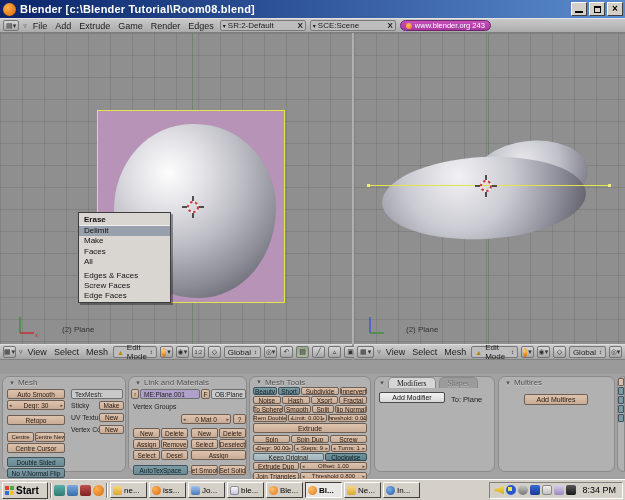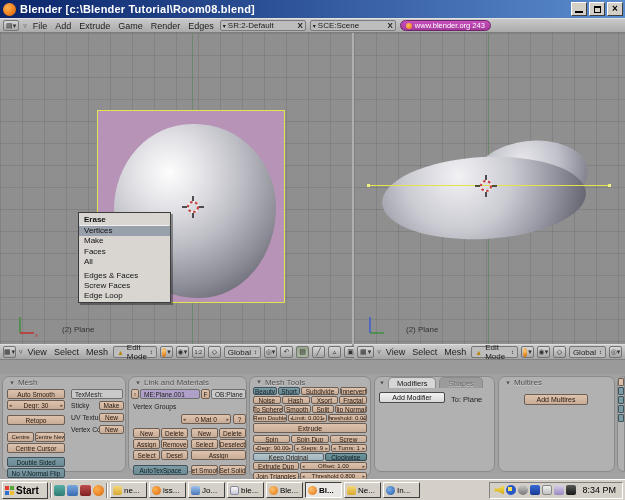--- a/index.html
+++ b/index.html
@@ -205,28 +205,28 @@
     <svg class="gizmo" style="left:16px; top:280px;" viewBox="0 0 24 24">
       <line x1="4" y1="20" x2="4" y2="4" stroke="#3f8f3f" stroke-width="1.5"></line>
       <line x1="4" y1="20" x2="18" y2="20" stroke="#c03030" stroke-width="1.5"></line>
       <text x="19" y="24" font-size="6" fill="#c03030">x</text>
     </svg>
     <span class="vplabel" style="left:62px; top:292px;">(2) Plane</span>
 
     <div class="ctxmenu">
       <div class="mtitle">Erase</div>
       <div class="msep"></div>
-      <div class="mitem hl">Vertices</div>
+      <div class="mitem hl">Delimit</div>
       <div class="mitem">Make</div>
       <div class="mitem">Faces</div>
       <div class="mitem">All</div>
       <div class="gap"></div>
       <div class="mitem">Edges &amp; Faces</div>
       <div class="mitem">Screw Faces</div>
-      <div class="mitem">Edge Loop</div>
+      <div class="mitem">Edge Faces</div>
     </div>
   </div>
 
   <div class="vdivider"></div>
 
   <div class="vp" id="vp-right">
     <div class="axisline-v" style="left:134px;"></div>
     <div class="blob-bump"></div>
     <div class="blob-main"></div>
     <div class="yline">
@@ -538,21 +538,21 @@
               <span>Delimit Shar</span>
             </div>
           <div class="tb" style="flex:1;height:8px;font-size:5.5px;">
               <span>Delimit Mat</span>
             </div>
         </div>
       </div>
     </div>
 
     <div class="panel" style="left:374px; width:121px; height:96px;">
-      <div class="phead" style="padding:0 4px; ">
+      <div class="phead" style="padding:0 4px; font-family:Liberation Serif, serif;">
         <span class="tri">▼</span>
         <span class="tab on">
             <span>Modifiers</span>
           </span>
         <span class="tab off">
             <span>Shapes</span>
           </span>
       </div>
       <div class="pbody">
         <div class="tb white abs" style="left:4px;top:4px;width:66px;height:11px;">

